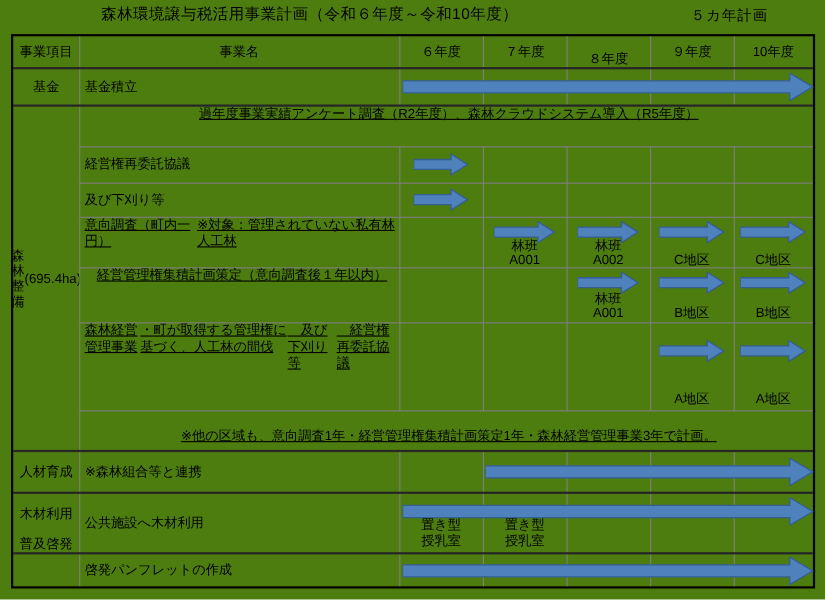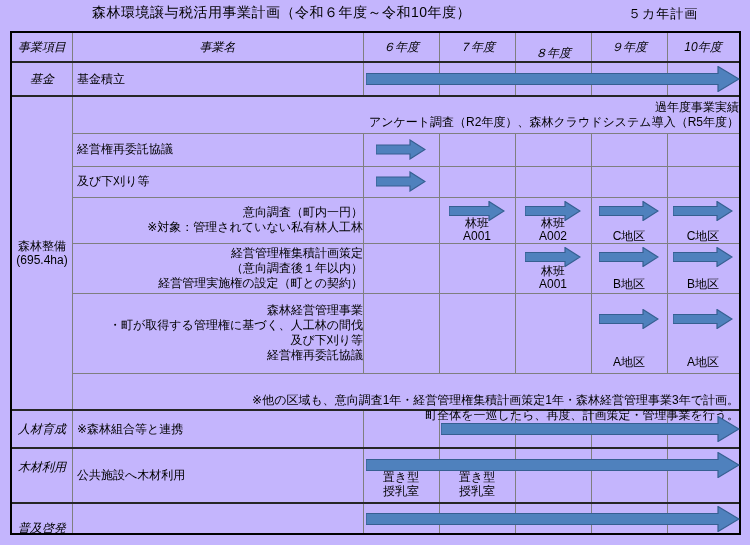--- a/index.html
+++ b/index.html
@@ -1,29 +1,29 @@
 <!DOCTYPE html>
 <html><head>
 <meta charset="utf-8">
 <style>
   html,body{margin:0;padding:0;background:#fff;}
-  .page{position:relative;width:750px;height:545px;background:#c4b5fd;overflow:hidden;
+  .page{position:relative;width:750px;height:545px;background:#4d7c0f;overflow:hidden;
         font-family:"Liberation Sans","DejaVu Sans",sans-serif;color:#000;}
   .title{position:absolute;left:92px;top:4px;font-size:14px;letter-spacing:.5px;}
   .plan-tag{position:absolute;left:628px;top:5px;font-size:13px;letter-spacing:1px;}
   .table{position:absolute;left:10px;top:31px;width:731px;height:504px;
          border:2px solid #000;box-sizing:border-box;}
   .vl{position:absolute;width:1px;background:#7f7f7f;}
   .hl{position:absolute;height:1px;background:#7f7f7f;}
   .hl.thick{height:2px;background:#262626;}
   .cell{position:absolute;box-sizing:border-box;font-size:12px;line-height:15px;display:flex;overflow:hidden;}
-  .c{align-items:center;justify-content:center;text-align:center;font-style:italic;}
+  .c{align-items:center;justify-content:center;text-align:center;}
   .l{align-items:center;padding-left:5px;}
-  .ml{flex-direction:column;justify-content:center;align-items:flex-end;padding-left:5px;}
-  .sec{flex-direction:column;justify-content:center;align-items:center;text-align:center;line-height:14px;}
+  .ml{flex-direction:row;justify-content:center;align-items:flex-start;padding-left:5px;text-decoration:underline;}
+  .sec{justify-content:center;align-items:center;text-align:center;line-height:14px;}
   .lbl{position:absolute;box-sizing:border-box;font-size:12px;line-height:13px;display:flex;
        flex-direction:column;justify-content:flex-end;align-items:center;text-align:center;}
   .arrow{position:absolute;display:block;}
   .ap{fill:#4f81bd;stroke:#365f91;stroke-width:1.2;stroke-linejoin:miter;}
 </style>
 </head>
 <body>
 
 <div class="page">
 
@@ -70,50 +70,49 @@
     <div class="cell c" style="left:579px;top:0;width:76px;height:29px">９年度</div>
     <div class="cell c" style="left:655px;top:0;width:72px;height:29px">10年度</div>
 
     <div class="cell c" style="left:0;top:29px;width:60px;height:34px">基金</div>
     <div class="cell sec" style="left:0;top:63px;width:60px;height:314px">
       <span>森林整備</span>
       <span>(695.4ha)</span>
     </div>
     <div class="cell c" style="left:0;top:377px;width:60px;height:38px">人材育成</div>
     <div class="cell c" style="left:0;top:415px;width:60px;height:39px">木材利用</div>
-    <div class="cell c" style="left:0;top:480px;width:60px;height:30px">普及啓発</div>
+    <div class="cell c" style="left:0;top:446px;width:60px;height:30px">普及啓発</div>
 
     <div class="cell l" style="left:60px;top:29px;width:291px;height:34px">基金積立</div>
     <div class="cell ml" style="left:60px;top:63px;width:667px;height:37px">
       <span>過年度事業実績</span>
       <span>アンケート調査（R2年度）、森林クラウドシステム導入（R5年度）</span>
     </div>
     <div class="cell l" style="left:60px;top:100px;width:291px;height:33px">経営権再委託協議</div>
     <div class="cell l" style="left:60px;top:133px;width:291px;height:31px">及び下刈り等</div>
     <div class="cell ml" style="left:60px;top:164px;width:291px;height:46px">
       <span>意向調査（町内一円）</span>
       <span>※対象：管理されていない私有林人工林</span>
     </div>
     <div class="cell ml" style="left:60px;top:210px;width:291px;height:50px">
       <span>経営管理権集積計画策定</span>
       <span>（意向調査後１年以内）</span>
-      <span>経営管理実施権の設定（町との契約）</span>
     </div>
     <div class="cell ml" style="left:60px;top:260px;width:291px;height:80px;line-height:15px">
       <span>森林経営管理事業</span>
       <span>・町が取得する管理権に基づく、人工林の間伐</span>
       <span>　及び下刈り等</span>
       <span>　経営権再委託協議</span>
     </div>
     <div class="cell ml" style="left:60px;top:356px;width:667px;height:37px">
       <span>※他の区域も、意向調査1年・経営管理権集積計画策定1年・森林経営管理事業3年で計画。</span>
-      <span>　町全体を一巡したら、再度、計画策定・管理事業を行う。</span>
     </div>
     <div class="cell l" style="left:60px;top:415px;width:291px;height:55px">公共施設へ木材利用</div>
     <div class="cell l" style="left:60px;top:377px;width:291px;height:38px">※森林組合等と連携</div>
+    <div class="cell l" style="left:60px;top:470px;width:291px;height:30px">啓発パンフレットの作成</div>
 
     <svg class="arrow" style="left:354px;top:33px" width="374" height="26" viewBox="0 0 374 26">
         <polygon class="ap" points="0,7.5 352,7.5 352,0.5 373,13 352,25.5 352,18.5 0,18.5"></polygon>
       </svg>
 
     <svg class="arrow" style="left:364px;top:106px" width="50" height="21" viewBox="0 0 50 21">
         <polygon class="ap" points="0,6 34,6 34,1 49,10.5 34,20 34,15 0,15"></polygon>
       </svg>
     <svg class="arrow" style="left:364px;top:138px" width="50" height="21" viewBox="0 0 50 21">
         <polygon class="ap" points="0,6 34,6 34,1 49,10.5 34,20 34,15 0,15"></polygon>

